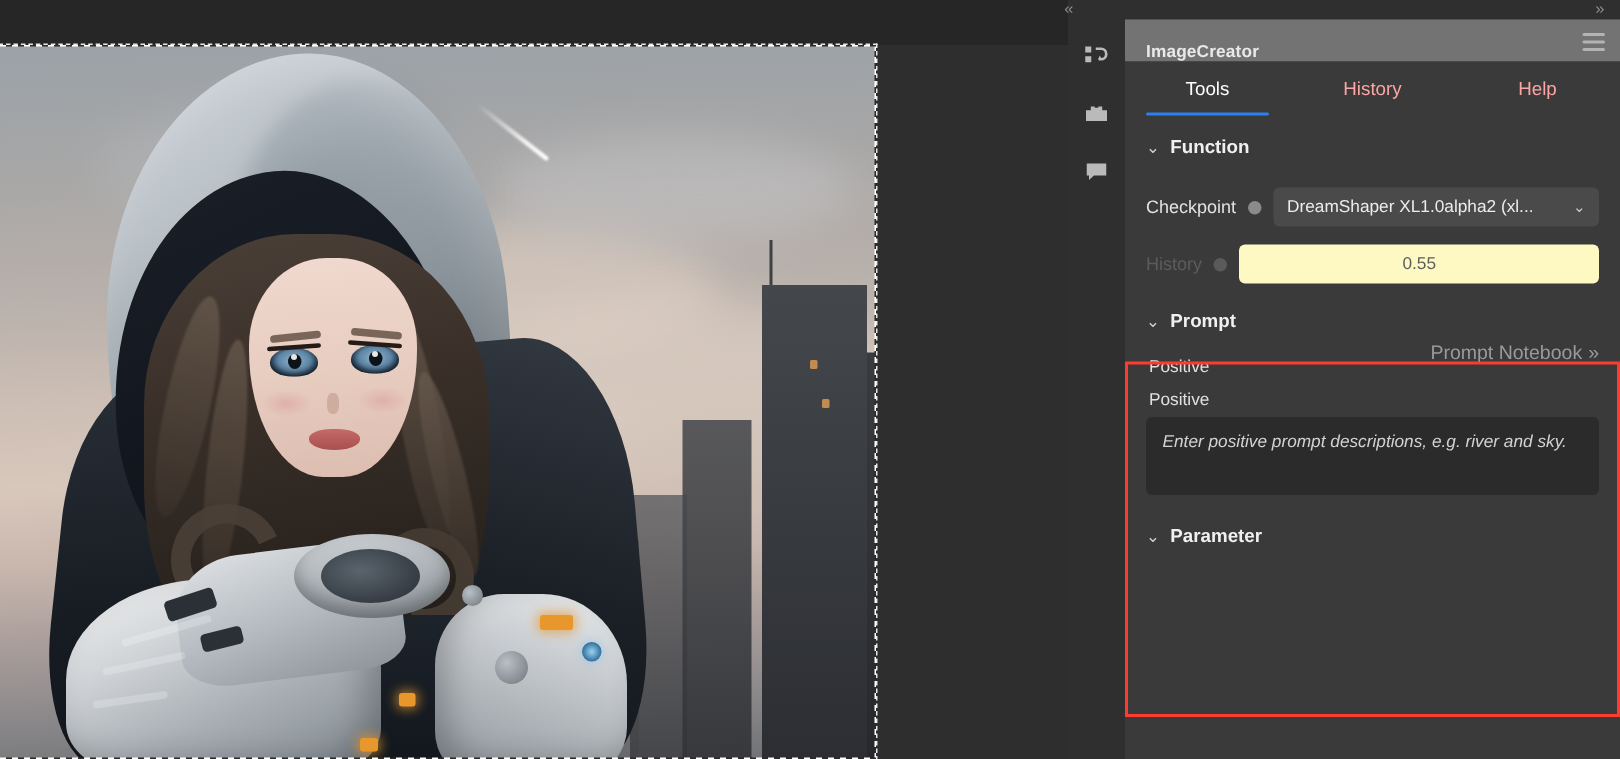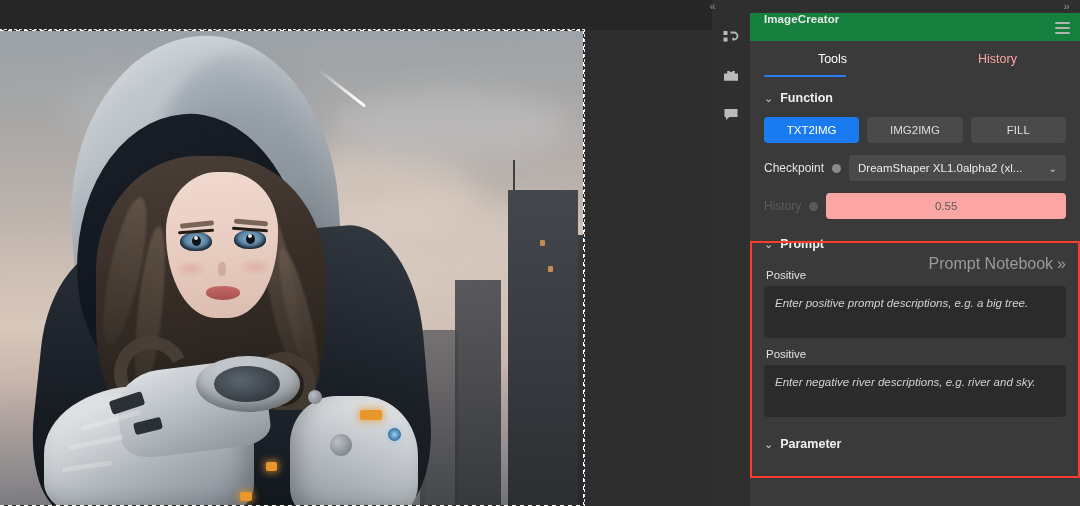--- a/index.html
+++ b/index.html
@@ -274,22 +274,22 @@
   .rail-icon{
     width:22px; height:22px; display:flex; align-items:center; justify-content:center;
     opacity:.82; cursor:pointer;
   }
 
   .panel-body{
     position:absolute; left:38px; top:13px; width:330px; height:493px;
     background:#3a3a3a;
   }
   .panel-header{
-    height:28px; display:flex; align-items:flex-start; padding-left:14px;
-    background:#15803d;
+    height:28px; display:flex; align-items:flex-end; padding-left:14px;
+    background:#737373;
   }
   .panel-title{ font-size:11.5px; font-weight:bold; color:#e9e9e9; letter-spacing:.1px;}
   .hamburger{
     position:absolute; right:10px; top:9px; width:15px; height:12px;
     display:flex; flex-direction:column; justify-content:space-between; cursor:pointer;
   }
   .hamburger span{ display:block; height:1.6px; background:#b3b3b3; border-radius:1px; }
 
   .tabs{
     position:relative; height:36px; display:flex; align-items:center;
@@ -312,21 +312,21 @@
   .section{
     padding:0 14px;
   }
   .section-head{
     display:flex; align-items:center; justify-content:space-between;
     height:30px; margin-top:6px;
   }
   .sec-left{ display:flex; align-items:center; gap:7px; }
   .chev{ color:#cfcfcf; font-size:11px; display:inline-block; }
   .sec-title{ font-size:12.5px; font-weight:bold; color:#f0f0f0; }
-  .sec-link{ font-size:16px; color:#9a9a9a; cursor:pointer;margin-top:40px; }
+  .sec-link{ font-size:13px; color:#9a9a9a; cursor:pointer;margin-top:40px; }
   .sec-link .arr{ margin-left:4px; }
 
   .seg-row{
     display:flex; gap:8px; margin-top:4px;
   }
   .seg{
     flex:1; height:26px; line-height:26px; text-align:center;
     font-size:11.5px; border-radius:4px;
     background:#4a4a4a; color:#dedede; cursor:pointer;
   }
@@ -346,21 +346,21 @@
     flex:1; height:26px; background:#4a4a4a; border-radius:4px;
     display:flex; align-items:center; justify-content:space-between;
     padding:0 9px; font-size:11.5px; color:#ececec; cursor:pointer;
     overflow:hidden; white-space:nowrap;
   }
   .caret{ font-size:10px; color:#d0d0d0; margin-left:6px; }
 
   .field-row.disabled .field-label,
   .field-row.disabled .select-box{ color:#5c5c5c; }
   .field-row.disabled .info-dot{ background:#5a5a5a; }
-  .field-row.disabled .select-box{ background:#fca5a5; }
+  .field-row.disabled .select-box{ background:#fef9c3; }
 
   
   .highlight{
     position:absolute; left:0px; top:228px; width:330px; height:237px;
     border:2px solid #ff3b30;
     pointer-events:none; z-index:20;
   }
 
   .prompt-block{ padding:0 14px; }
   .sub-label{ font-size:11.5px; color:#e0e0e0; margin:10px 0 5px 2px; }
@@ -494,38 +494,34 @@
       </div>
       <div class="hamburger">
         <span></span>
           <span></span>
           <span></span>
       </div>
 
       <div class="tabs">
         <div class="tab active">Tools</div>
         <div class="tab">History</div>
+        <div class="tab">Help</div>
         <div class="tab-underline"></div>
       </div>
 
       <div class="scroll-area">
 
         <div class="section">
           <div class="section-head">
             <div class="sec-left">
               <span class="chev">⌄</span>
               <span class="sec-title">Function</span>
             </div>
           </div>
 
-          <div class="seg-row">
-            <div class="seg active">TXT2IMG</div>
-            <div class="seg">IMG2IMG</div>
-            <div class="seg">FILL</div>
-          </div>
 
           <div class="field-row">
             <span class="field-label">Checkpoint</span>
             <span class="info-dot"></span>
             <div class="select-box">
               <span>DreamShaper XL1.0alpha2 (xl...</span>
               <span class="caret">⌄</span>
             </div>
           </div>
 
@@ -545,26 +541,25 @@
               <span class="sec-title">Prompt</span>
             </div>
             <div class="sec-link">
               <span>Prompt Notebook</span><span class="arr">»</span>
             </div>
           </div>
         </div>
 
         <div class="prompt-block">
           <div class="sub-label">Positive</div>
-          <div class="textarea">Enter positive prompt descriptions, e.g. a big tree.</div>
         </div>
 
         <div class="prompt-block">
           <div class="sub-label">Positive</div>
-          <div class="textarea">Enter negative river descriptions, e.g. river and sky.</div>
+          <div class="textarea">Enter positive prompt descriptions, e.g. river and sky.</div>
         </div>
 
         <div class="param-head" style="margin-top:12px;">
           <div class="section-head">
             <div class="sec-left">
               <span class="chev">⌄</span>
               <span class="sec-title">Parameter</span>
             </div>
           </div>
         </div>

